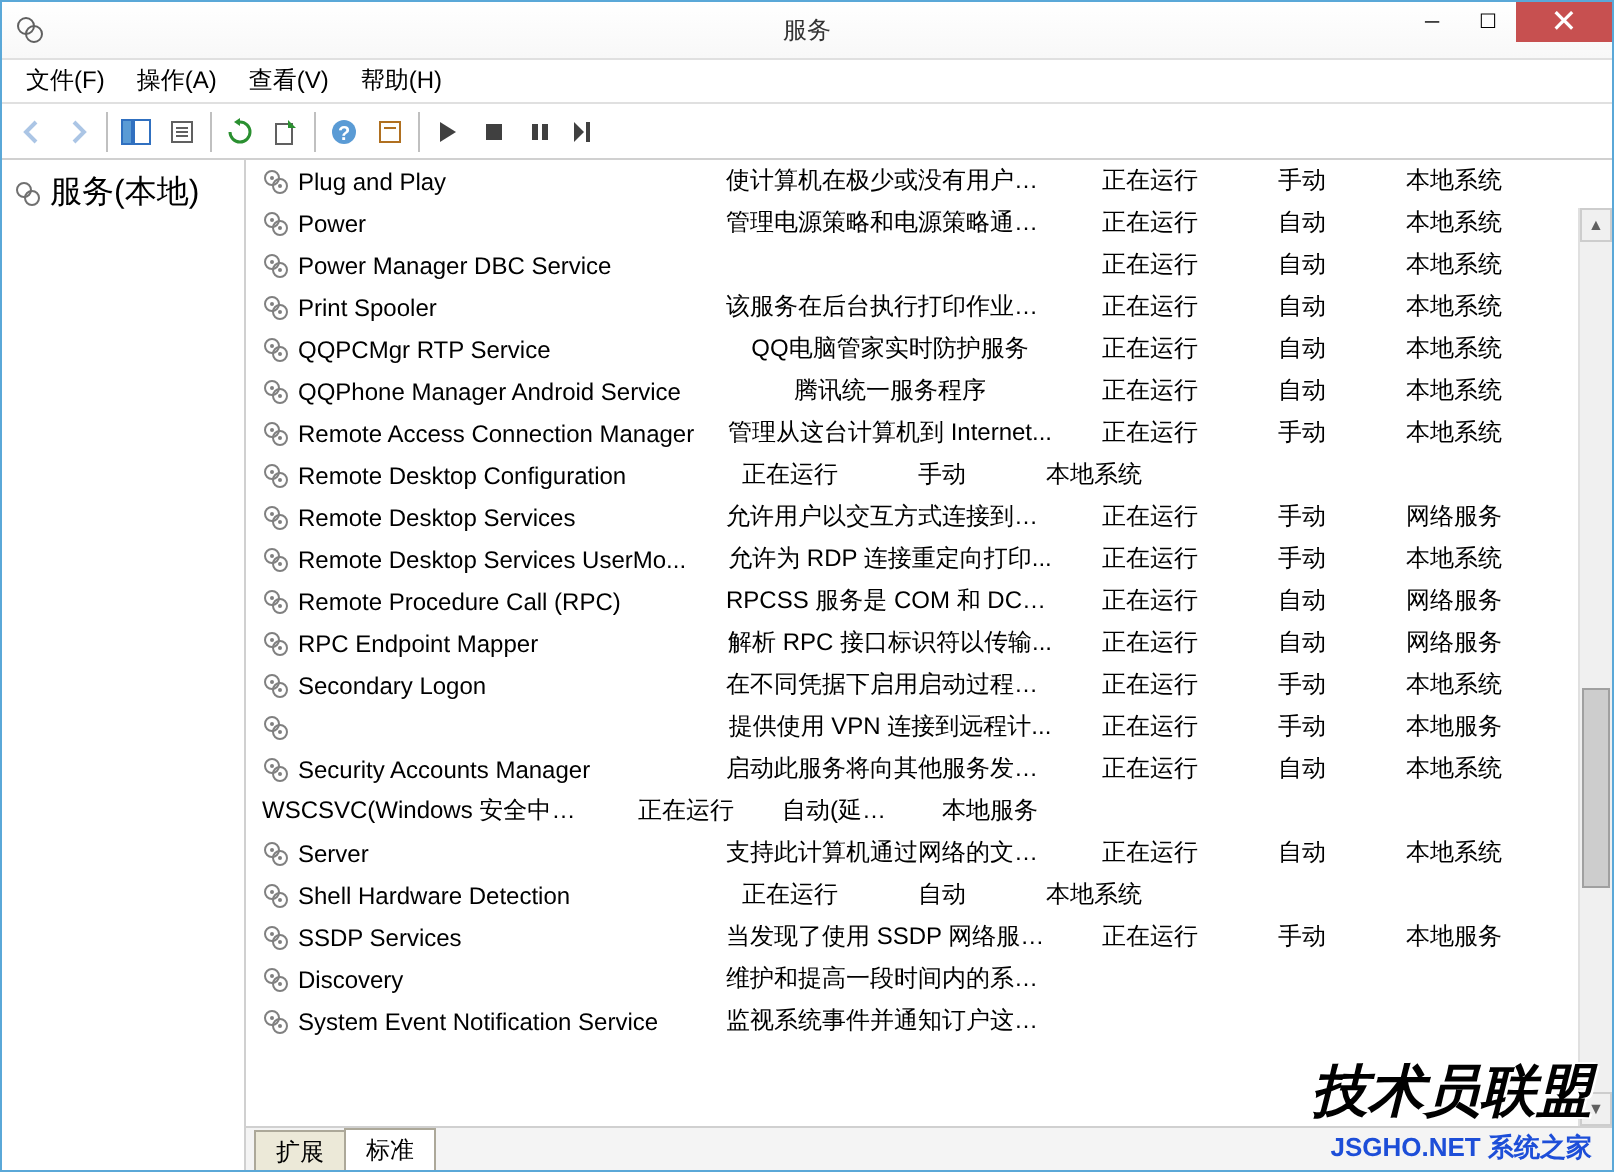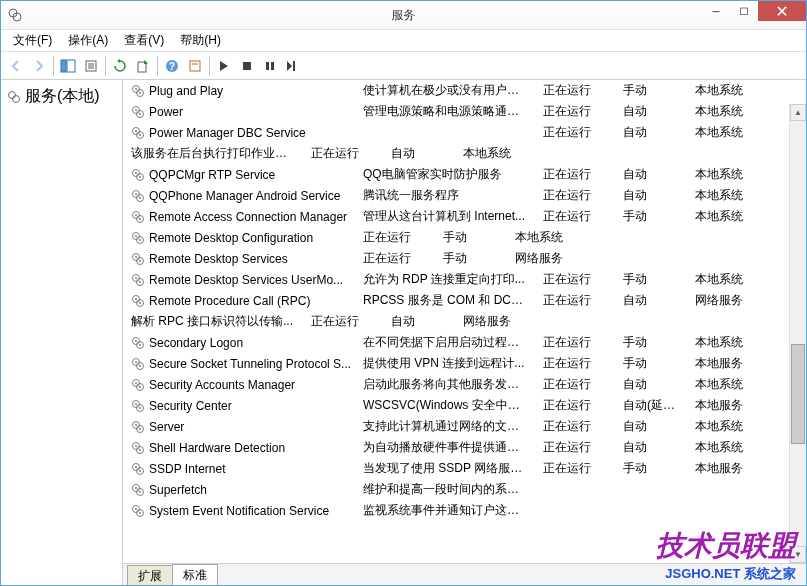--- a/index.html
+++ b/index.html
@@ -21,31 +21,31 @@
 .sidebar-item { display: flex; align-items: center; gap: 4px; padding: 2px; }
 .main { flex: 1; display: flex; flex-direction: column; position: relative; overflow: hidden; }
 .list-header { display: flex; background: #fff; border-bottom: 1px solid #e0e0e0; font-size: 12px; height: 24px; align-items: center; }
 .list-header > div { padding: 4px 8px; border-right: 1px solid transparent; white-space: nowrap; overflow: hidden; }
 .col-name { width: 232px; }
 .col-desc { width: 180px; }
 .col-status { width: 80px; }
 .col-startup { width: 72px; }
 .col-logon { width: 80px; }
 .list-body { flex: 1; overflow-y: auto; font-size: 12px; }
-.list-row { display: flex; height: 21px; align-items: center; }
+.list-row { display: flex; height: 21px; align-items: center; text-align: center; }
 .list-row > div { padding: 2px 8px; white-space: nowrap; overflow: hidden; text-overflow: ellipsis; }
 .row-name { width: 232px; display: flex; align-items: center; gap: 4px; }
 .svc-icon { width: 14px; height: 14px; flex-shrink: 0; display: inline-flex; align-items: center; justify-content: center; }
 .tabs { height: 22px; border-top: 1px solid #d0d0d0; display: flex; align-items: flex-end; padding-left: 4px; font-size: 12px; background: #f4f4f4; }
 .tab { padding: 2px 10px; border: 1px solid #aca899; border-bottom: none; background: #fff; margin-right: -1px; cursor: default; position: relative; top: 1px; }
 .tab.inactive { background: #ece9d8; top: 2px; }
 .scrollbar { position: absolute; right: 0; top: 24px; bottom: 22px; width: 17px; background: #f0f0f0; border-left: 1px solid #e0e0e0; }
 .scroll-btn { height: 17px; background: #f0f0f0; border: 1px solid #cdcdcd; display: flex; align-items: center; justify-content: center; font-size: 8px; color: #606060; }
 .scroll-thumb { background: #cdcdcd; border: 1px solid #a0a0a0; position: absolute; left: 1px; right: 1px; }
-.watermark { position: absolute; right: 10px; bottom: 20px; font-size: 28px; font-weight: bold; font-style: italic; color: #a21caf; text-shadow: 1px 1px 0 #fff, -1px -1px 0 #fff; pointer-events: none; z-index: 10; }
+.watermark { position: absolute; right: 10px; bottom: 20px; font-size: 28px; font-weight: bold; font-style: italic; color: #000000; text-shadow: 1px 1px 0 #fff, -1px -1px 0 #fff; pointer-events: none; z-index: 10; }
 .watermark2 { position: absolute; right: 10px; bottom: 2px; font-size: 13px; font-weight: bold; color: #1d4ed8; pointer-events: none; z-index: 10; }
 </style>
 </head>
 <body>
 
 <div class="titlebar">
   <span class="title-icon">
     <svg width="14" height="14" viewBox="0 0 14 14">
         <circle cx="5" cy="5" r="4" fill="none" stroke="#606060"></circle>
         <circle cx="9" cy="9" r="4" fill="none" stroke="#606060"></circle>
@@ -203,20 +203,31 @@
               </svg>
             </span>
             <span>Power Manager DBC Service</span>
           </div>
           <div class="col-desc"></div>
           <div class="col-status">正在运行</div>
           <div class="col-startup">自动</div>
           <div class="col-logon">本地系统</div>
         </div>
         <div class="list-row">
+          <div class="row-name col-name">
+            <span class="svc-icon">
+              <svg width="14" height="14" viewBox="0 0 14 14">
+                <circle cx="5" cy="5" r="3.5" fill="none" stroke="#808080"></circle>
+                <circle cx="9" cy="9" r="3.5" fill="none" stroke="#808080"></circle>
+                <circle cx="5" cy="5" r="1" fill="#808080"></circle>
+                <circle cx="9" cy="9" r="1" fill="#808080"></circle>
+              </svg>
+            </span>
+            <span>Print Spooler</span>
+          </div>
           <div class="col-desc">该服务在后台执行打印作业并...</div>
           <div class="col-status">正在运行</div>
           <div class="col-startup">自动</div>
           <div class="col-logon">本地系统</div>
         </div>
         <div class="list-row">
           <div class="row-name col-name">
             <span class="svc-icon">
               <svg width="14" height="14" viewBox="0 0 14 14">
                 <circle cx="5" cy="5" r="3.5" fill="none" stroke="#808080"></circle>
@@ -287,20 +298,21 @@
             <span class="svc-icon">
               <svg width="14" height="14" viewBox="0 0 14 14">
                 <circle cx="5" cy="5" r="3.5" fill="none" stroke="#808080"></circle>
                 <circle cx="9" cy="9" r="3.5" fill="none" stroke="#808080"></circle>
                 <circle cx="5" cy="5" r="1" fill="#808080"></circle>
                 <circle cx="9" cy="9" r="1" fill="#808080"></circle>
               </svg>
             </span>
             <span>Remote Desktop Services</span>
           </div>
+          <div class="col-desc">允许用户以交互方式连接到远...</div>
           <div class="col-status">正在运行</div>
           <div class="col-startup">手动</div>
           <div class="col-logon">网络服务</div>
         </div>
         <div class="list-row">
           <div class="row-name col-name">
             <span class="svc-icon">
               <svg width="14" height="14" viewBox="0 0 14 14">
                 <circle cx="5" cy="5" r="3.5" fill="none" stroke="#808080"></circle>
                 <circle cx="9" cy="9" r="3.5" fill="none" stroke="#808080"></circle>
@@ -326,20 +338,31 @@
               </svg>
             </span>
             <span>Remote Procedure Call (RPC)</span>
           </div>
           <div class="col-desc">RPCSS 服务是 COM 和 DCO...</div>
           <div class="col-status">正在运行</div>
           <div class="col-startup">自动</div>
           <div class="col-logon">网络服务</div>
         </div>
         <div class="list-row">
+          <div class="row-name col-name">
+            <span class="svc-icon">
+              <svg width="14" height="14" viewBox="0 0 14 14">
+                <circle cx="5" cy="5" r="3.5" fill="none" stroke="#808080"></circle>
+                <circle cx="9" cy="9" r="3.5" fill="none" stroke="#808080"></circle>
+                <circle cx="5" cy="5" r="1" fill="#808080"></circle>
+                <circle cx="9" cy="9" r="1" fill="#808080"></circle>
+              </svg>
+            </span>
+            <span>RPC Endpoint Mapper</span>
+          </div>
           <div class="col-desc">解析 RPC 接口标识符以传输...</div>
           <div class="col-status">正在运行</div>
           <div class="col-startup">自动</div>
           <div class="col-logon">网络服务</div>
         </div>
         <div class="list-row">
           <div class="row-name col-name">
             <span class="svc-icon">
               <svg width="14" height="14" viewBox="0 0 14 14">
                 <circle cx="5" cy="5" r="3.5" fill="none" stroke="#808080"></circle>
@@ -358,21 +381,20 @@
         <div class="list-row">
           <div class="row-name col-name">
             <span class="svc-icon">
               <svg width="14" height="14" viewBox="0 0 14 14">
                 <circle cx="5" cy="5" r="3.5" fill="none" stroke="#808080"></circle>
                 <circle cx="9" cy="9" r="3.5" fill="none" stroke="#808080"></circle>
                 <circle cx="5" cy="5" r="1" fill="#808080"></circle>
                 <circle cx="9" cy="9" r="1" fill="#808080"></circle>
               </svg>
             </span>
-            <span>Secure Socket Tunneling Protocol S...</span>
           </div>
           <div class="col-desc">提供使用 VPN 连接到远程计...</div>
           <div class="col-status">正在运行</div>
           <div class="col-startup">手动</div>
           <div class="col-logon">本地服务</div>
         </div>
         <div class="list-row">
           <div class="row-name col-name">
             <span class="svc-icon">
               <svg width="14" height="14" viewBox="0 0 14 14">
@@ -383,31 +405,20 @@
               </svg>
             </span>
             <span>Security Accounts Manager</span>
           </div>
           <div class="col-desc">启动此服务将向其他服务发出...</div>
           <div class="col-status">正在运行</div>
           <div class="col-startup">自动</div>
           <div class="col-logon">本地系统</div>
         </div>
         <div class="list-row">
-          <div class="row-name col-name">
-            <span class="svc-icon">
-              <svg width="14" height="14" viewBox="0 0 14 14">
-                <circle cx="5" cy="5" r="3.5" fill="none" stroke="#808080"></circle>
-                <circle cx="9" cy="9" r="3.5" fill="none" stroke="#808080"></circle>
-                <circle cx="5" cy="5" r="1" fill="#808080"></circle>
-                <circle cx="9" cy="9" r="1" fill="#808080"></circle>
-              </svg>
-            </span>
-            <span>Security Center</span>
-          </div>
           <div class="col-desc">WSCSVC(Windows 安全中心...</div>
           <div class="col-status">正在运行</div>
           <div class="col-startup">自动(延迟...</div>
           <div class="col-logon">本地服务</div>
         </div>
         <div class="list-row">
           <div class="row-name col-name">
             <span class="svc-icon">
               <svg width="14" height="14" viewBox="0 0 14 14">
                 <circle cx="5" cy="5" r="3.5" fill="none" stroke="#808080"></circle>
@@ -428,53 +439,52 @@
             <span class="svc-icon">
               <svg width="14" height="14" viewBox="0 0 14 14">
                 <circle cx="5" cy="5" r="3.5" fill="none" stroke="#808080"></circle>
                 <circle cx="9" cy="9" r="3.5" fill="none" stroke="#808080"></circle>
                 <circle cx="5" cy="5" r="1" fill="#808080"></circle>
                 <circle cx="9" cy="9" r="1" fill="#808080"></circle>
               </svg>
             </span>
             <span>Shell Hardware Detection</span>
           </div>
-          <div class="col-desc">为自动播放硬件事件提供通知。</div>
-          <div class="col-status">正在运行</div>
-          <div class="col-startup">自动</div>
-          <div class="col-logon">本地系统</div>
-        </div>
-        <div class="list-row">
-          <div class="row-name col-name">
-            <span class="svc-icon">
-              <svg width="14" height="14" viewBox="0 0 14 14">
-                <circle cx="5" cy="5" r="3.5" fill="none" stroke="#808080"></circle>
-                <circle cx="9" cy="9" r="3.5" fill="none" stroke="#808080"></circle>
-                <circle cx="5" cy="5" r="1" fill="#808080"></circle>
-                <circle cx="9" cy="9" r="1" fill="#808080"></circle>
-              </svg>
-            </span>
-            <span>SSDP Internet</span>
+          <div class="col-status">正在运行</div>
+          <div class="col-startup">自动</div>
+          <div class="col-logon">本地系统</div>
+        </div>
+        <div class="list-row">
+          <div class="row-name col-name">
+            <span class="svc-icon">
+              <svg width="14" height="14" viewBox="0 0 14 14">
+                <circle cx="5" cy="5" r="3.5" fill="none" stroke="#808080"></circle>
+                <circle cx="9" cy="9" r="3.5" fill="none" stroke="#808080"></circle>
+                <circle cx="5" cy="5" r="1" fill="#808080"></circle>
+                <circle cx="9" cy="9" r="1" fill="#808080"></circle>
+              </svg>
+            </span>
+            <span>SSDP Services</span>
           </div>
           <div class="col-desc">当发现了使用 SSDP 网络服务...</div>
           <div class="col-status">正在运行</div>
           <div class="col-startup">手动</div>
           <div class="col-logon">本地服务</div>
         </div>
         <div class="list-row">
           <div class="row-name col-name">
             <span class="svc-icon">
               <svg width="14" height="14" viewBox="0 0 14 14">
                 <circle cx="5" cy="5" r="3.5" fill="none" stroke="#808080"></circle>
                 <circle cx="9" cy="9" r="3.5" fill="none" stroke="#808080"></circle>
                 <circle cx="5" cy="5" r="1" fill="#808080"></circle>
                 <circle cx="9" cy="9" r="1" fill="#808080"></circle>
               </svg>
             </span>
-            <span>Superfetch</span>
+            <span>Discovery</span>
           </div>
           <div class="col-desc">维护和提高一段时间内的系统...</div>
           <div class="col-status"></div>
           <div class="col-startup"></div>
           <div class="col-logon"></div>
         </div>
         <div class="list-row">
           <div class="row-name col-name">
             <span class="svc-icon">
               <svg width="14" height="14" viewBox="0 0 14 14">

